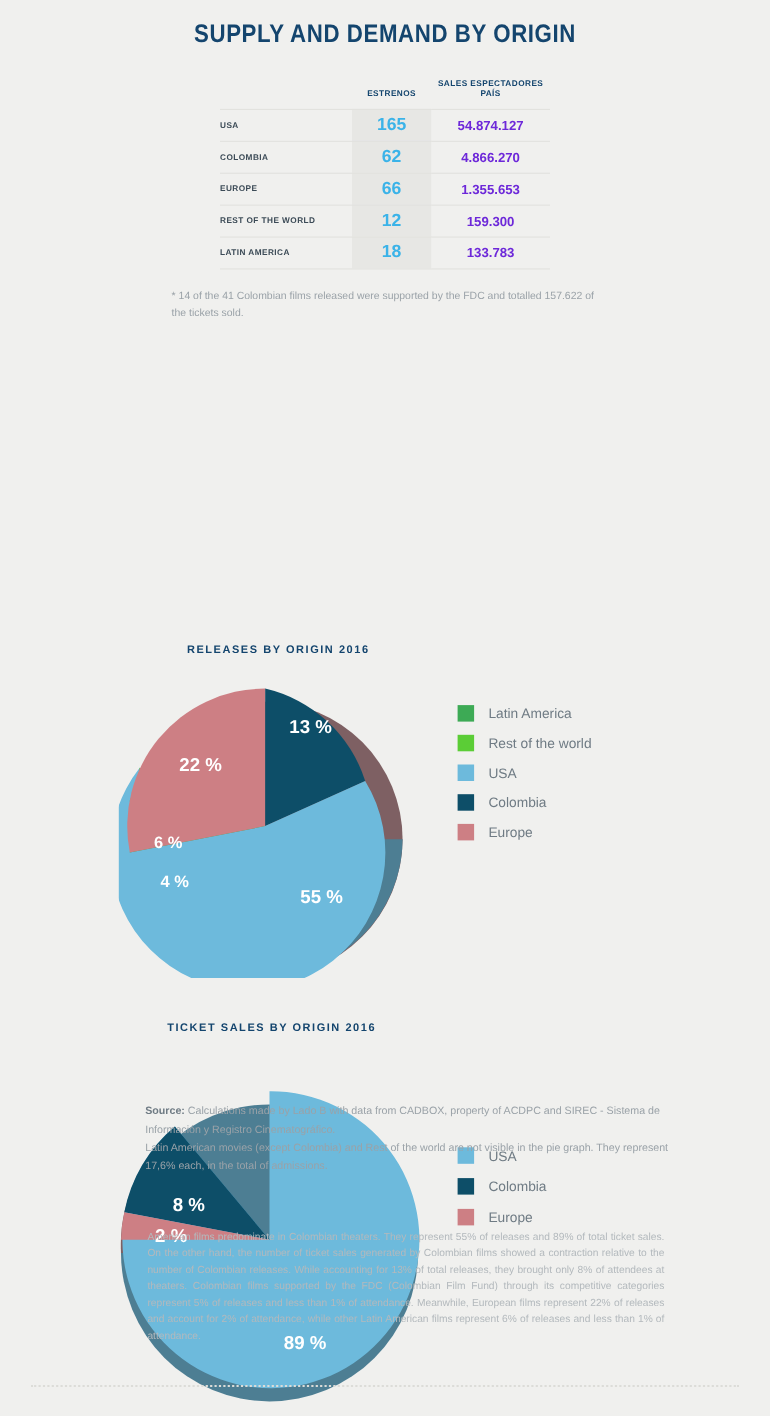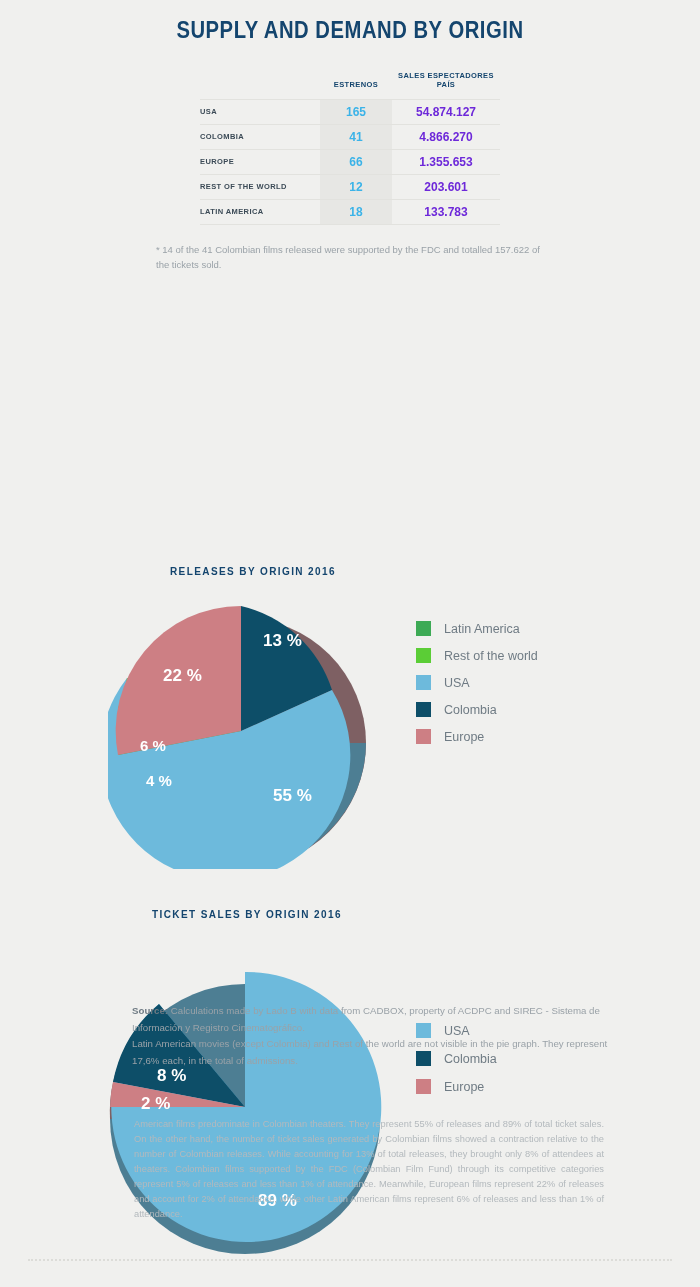--- a/index.html
+++ b/index.html
@@ -58,21 +58,21 @@
   td.cell-name {
     font-size: 7.5px;
     font-weight: bold;
     color: #3b4a56;
     letter-spacing: 0.4px;
     padding-left: 22px;
   }
   td.cell-estrenos {
     text-align: center;
     color: #3bb3e8;
-    font-size: 12px;
+    font-size: 16px;
     font-weight: bold;
     background: #e7e7e4;
   }
   td.cell-total {
     text-align: center;
     color: #6d28d9;
     font-size: 12px;
     font-weight: bold;
   }
   table.data-table tr:first-child td { border-top: 1px solid #e2e2de; }
@@ -167,32 +167,32 @@
       </tr>
     </thead>
     <tbody>
       <tr>
         <td class="cell-name">USA</td>
         <td class="cell-estrenos">165</td>
         <td class="cell-total">54.874.127</td>
       </tr>
       <tr>
         <td class="cell-name">COLOMBIA</td>
-        <td class="cell-estrenos">41</td>
+        <td class="cell-estrenos">62</td>
         <td class="cell-total">4.866.270</td>
       </tr>
       <tr>
         <td class="cell-name">EUROPE</td>
         <td class="cell-estrenos">66</td>
         <td class="cell-total">1.355.653</td>
       </tr>
       <tr>
         <td class="cell-name">REST OF THE WORLD</td>
         <td class="cell-estrenos">12</td>
-        <td class="cell-total">203.601</td>
+        <td class="cell-total">159.300</td>
       </tr>
       <tr>
         <td class="cell-name">LATIN AMERICA</td>
         <td class="cell-estrenos">18</td>
         <td class="cell-total">133.783</td>
       </tr>
     </tbody>
   </table>
 </div>
 

